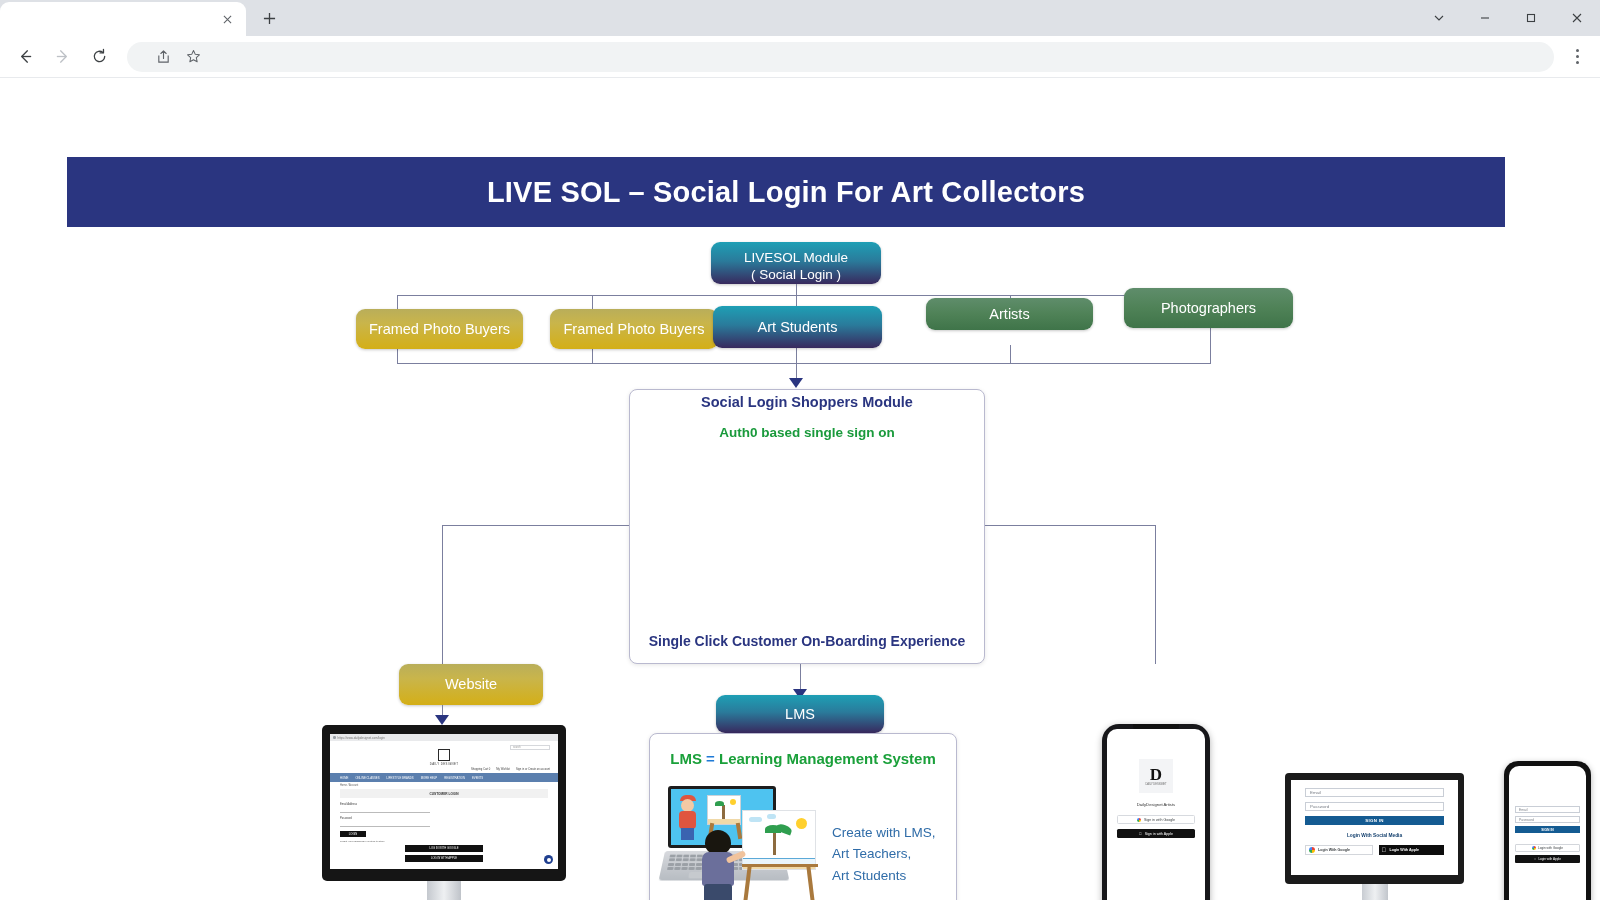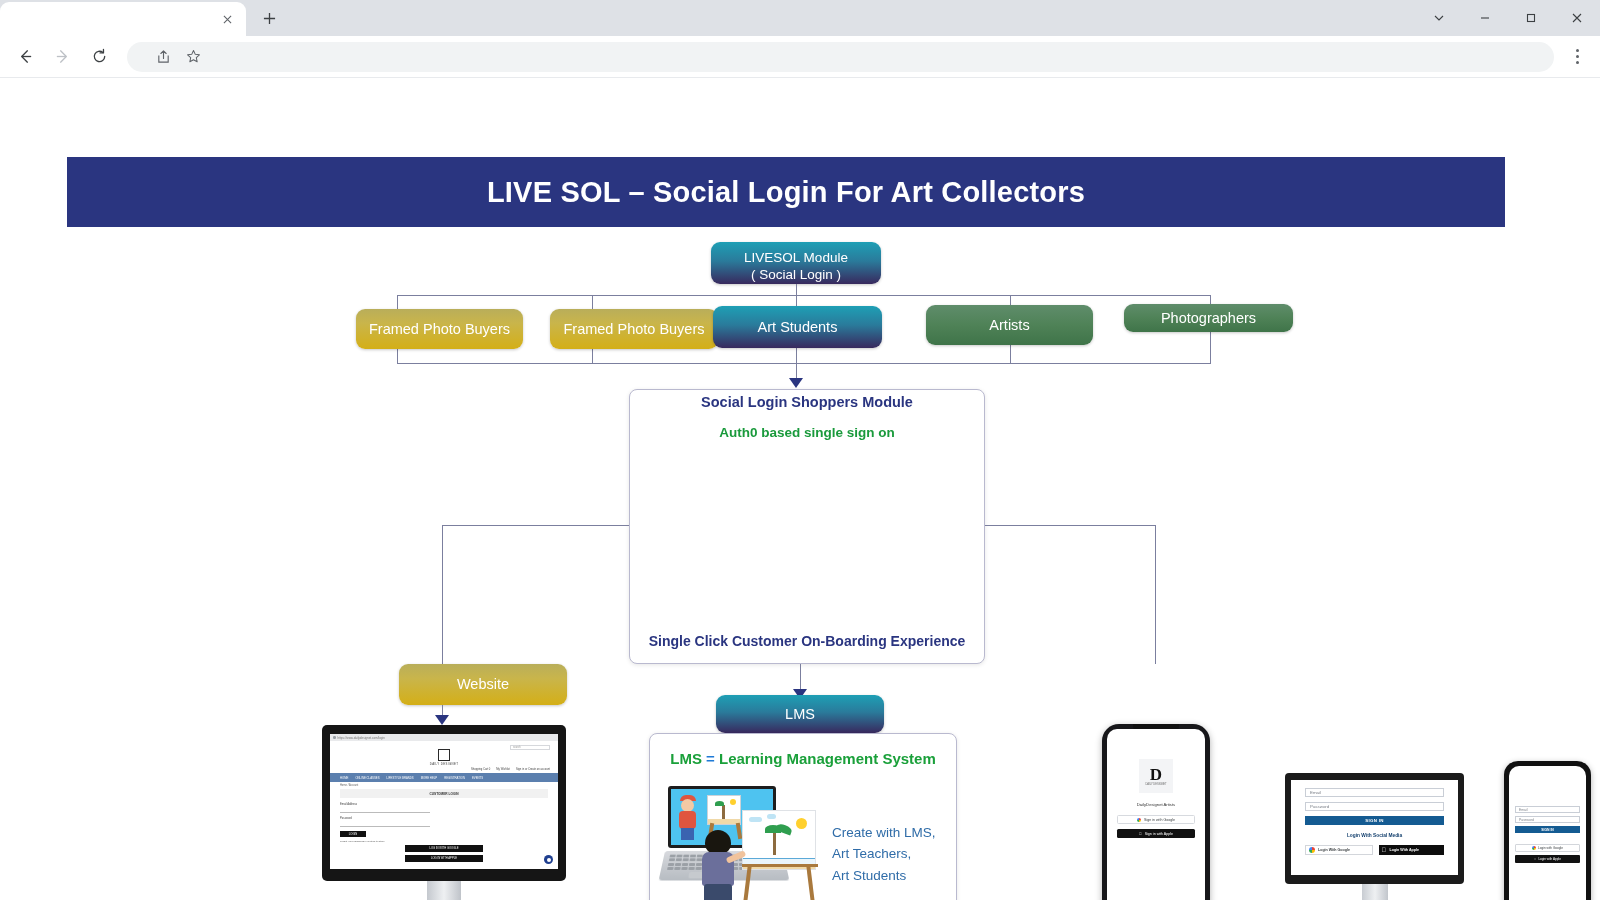--- a/index.html
+++ b/index.html
@@ -77,24 +77,24 @@
     text-align:center; line-height:1.25;
   }
   .node.gold  { background: linear-gradient(180deg,#b9ae5a 0%, #c9b54b 35%, #d4af17 100%); margin-left: 41px; }
   .node.green { background: linear-gradient(180deg,#5f8d6b 0%, #4f8257 50%, #3f7449 100%); }
   .node.teal  { background: linear-gradient(180deg,#1e9fb5 0%, #2a7b9b 45%, #38295e 100%); }
 
   .node-top { left:711px; top:164px; width:170px; height:42px; font-size:13.5px;align-items:flex-end; }
   .n-fpb1 { left:315px; top:231px; width:167px; height:40px; }
   .n-fpb2 { left:509px; top:231px; width:168px; height:40px; }
   .n-art  { left:713px; top:228px; width:169px; height:42px; }
-  .n-artists { left:926px; top:227px; width:167px; height:40px;align-items:center; }
-  .n-photo   { left:1124px; top:226px; width:169px; height:28px; }
-
-  .n-website { left:358px; top:586px; width:168px; height:41px; }
+  .n-artists { left:926px; top:220px; width:167px; height:32px;align-items:center; }
+  .n-photo   { left:1124px; top:210px; width:169px; height:40px; }
+
+  .n-website { left:358px; top:586px; width:144px; height:41px; }
   .n-lms     { left:716px; top:617px; width:168px; height:38px; }
   .n-mobile  { left:1068px; top:586px; width:168px; height:41px; }
 
   
   .ln { position:absolute; background:#7b7f9e; }
   .lnh { height:1px; }
   .lnv { width:1px; }
   .arrow { position:absolute; width:0; height:0;
      border-left:7px solid transparent; border-right:7px solid transparent;
      border-top:10px solid #2a3580; }

